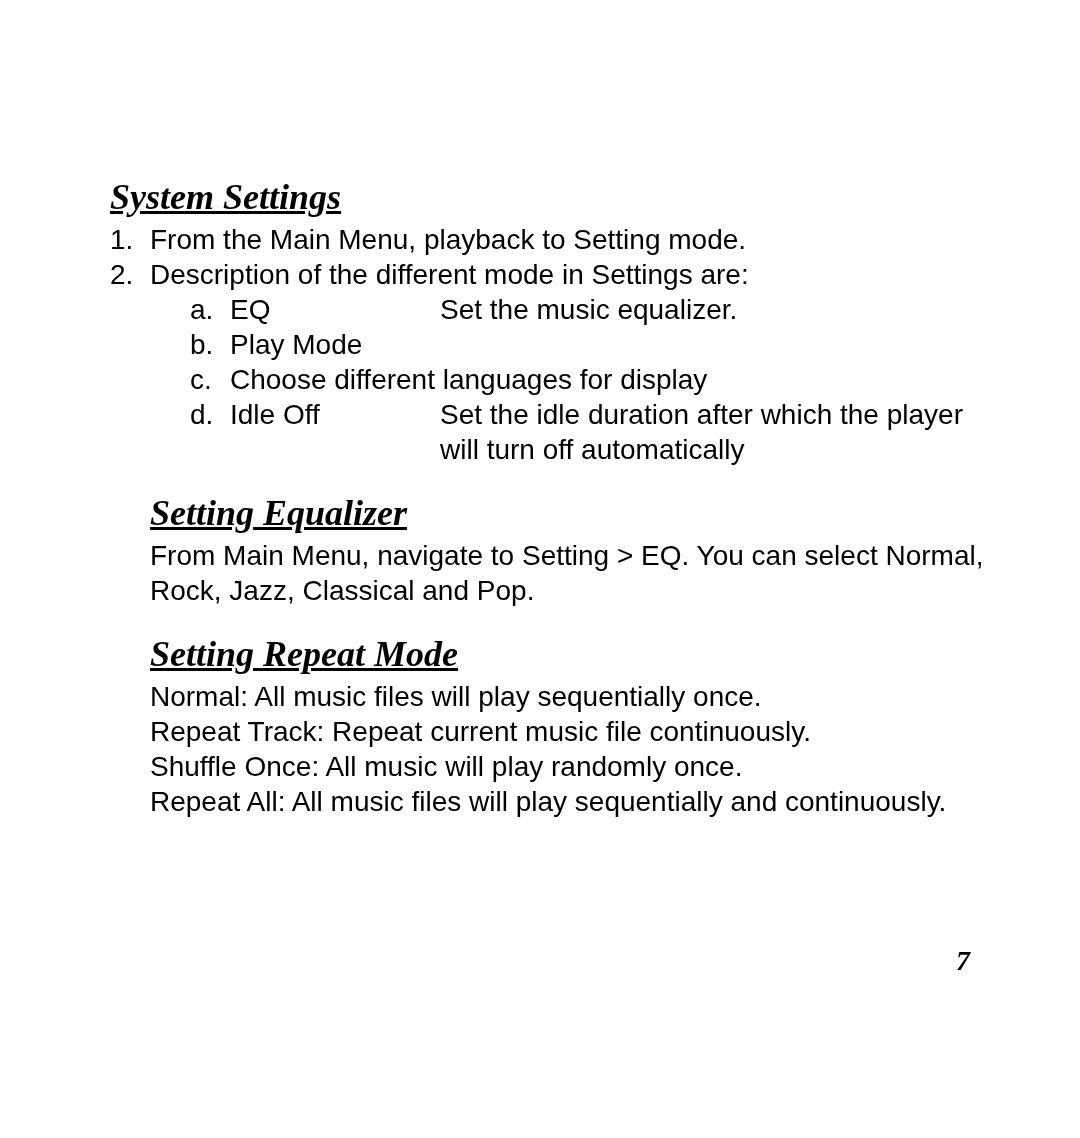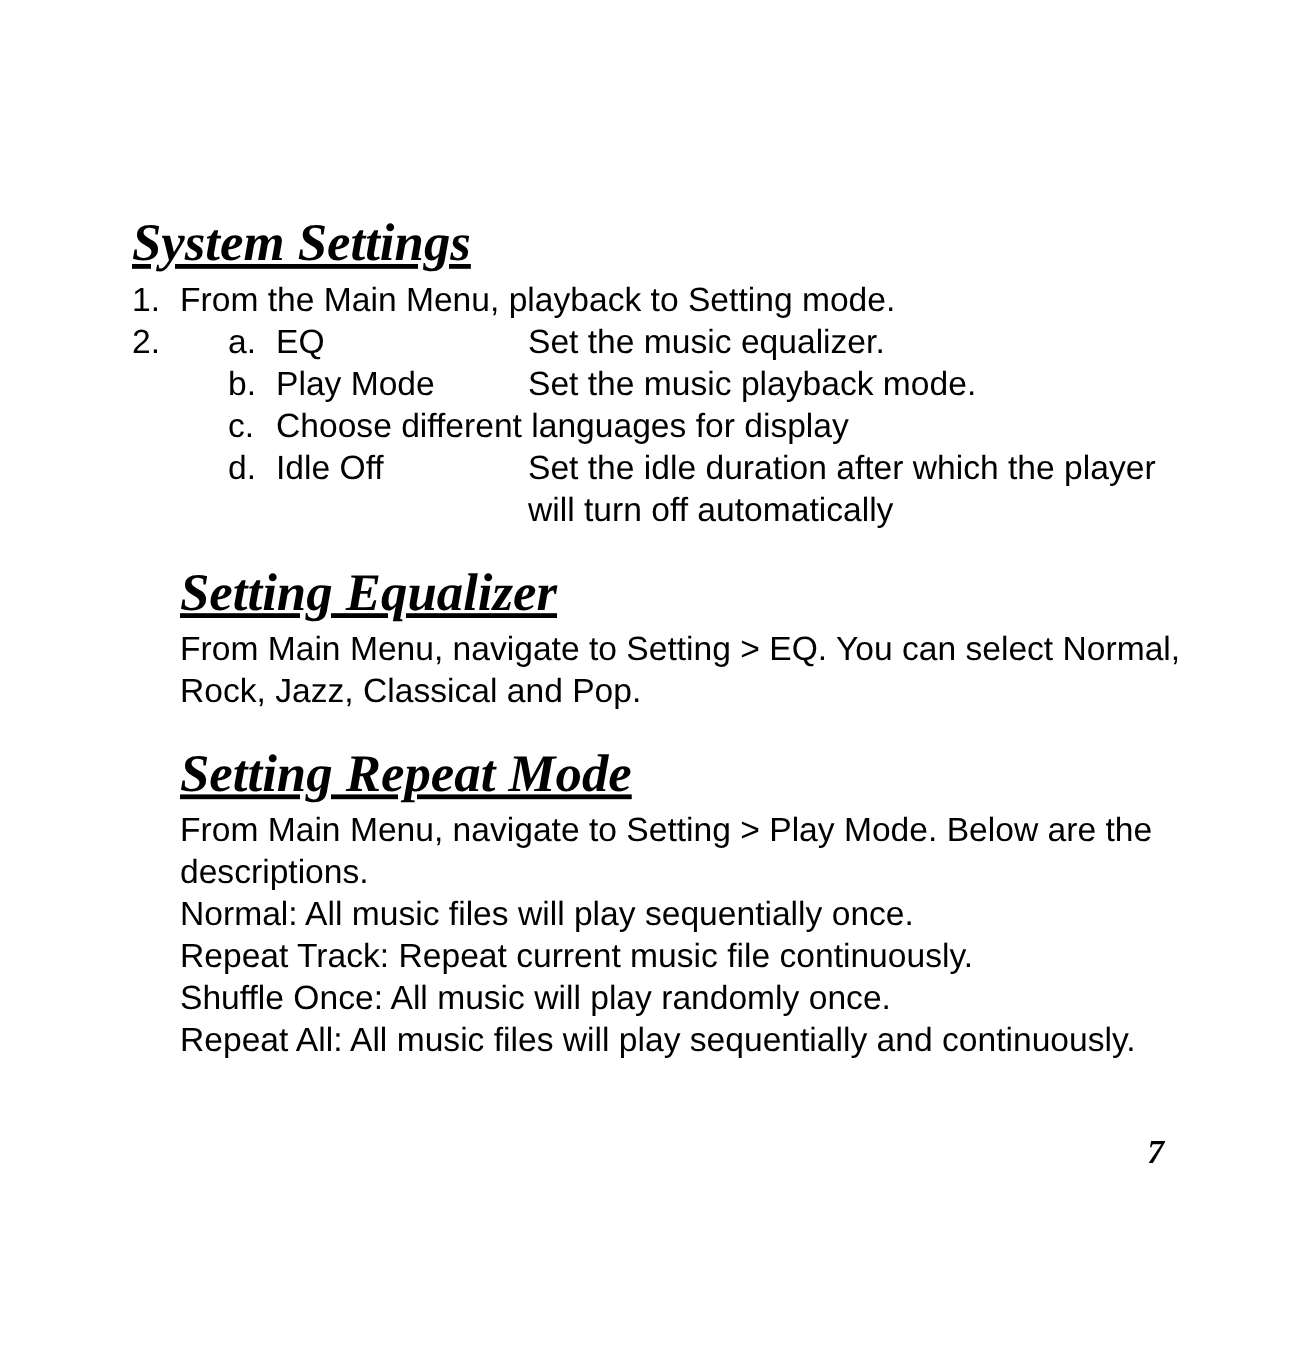--- a/index.html
+++ b/index.html
@@ -11,21 +11,21 @@
       color: #000;
       padding: 175px 90px 80px 110px;
       position: relative;
       font-size: 28px;
       line-height: 1.25;
     }
     .section-heading {
       font-family: 'Lucida Calligraphy', 'Apple Chancery', 'URW Chancery L', cursive;
       font-style: italic;
       font-weight: bold;
-      font-size: 44px;
+      font-size: 36px;
       text-decoration: underline;
       margin-bottom: 2px;
     }
     .section + .section { margin-top: 24px; margin-left: 40px; }
     ol.numbered {
       list-style: none;
       padding-left: 0;
     }
     ol.numbered > li {
       padding-left: 40px;
@@ -64,30 +64,30 @@
 
 <div class="section">
   <div class="section-heading">System Settings</div>
   <ol class="numbered">
     <li>
       <span class="num">1.</span>
       <span>From the Main Menu, playback to </span><span class="bold">Setting</span><span> mode.</span>
     </li>
     <li>
       <span class="num">2.</span>
+      <span>Description of the different mode in Settings are:</span>
       <ul class="sublist">
         <li>
           <span class="letter">a.</span>
           <span class="label">EQ</span>
           <span class="desc">Set the music equalizer.</span>
         </li>
         <li>
           <span class="letter">b.</span>
           <span class="label">Play Mode</span>
-          <span class="desc">Set the music playback mode.</span>
         </li>
         <li>
           <span class="letter">c.</span>
           <span class="desc">Choose different languages for display</span>
         </li>
         <li>
           <span class="letter">d.</span>
           <span class="label">Idle Off</span>
           <span class="desc">Set the idle duration after which the player will turn off automatically</span>
         </li>
@@ -99,23 +99,20 @@
 <div class="section">
   <div class="section-heading">Setting Equalizer</div>
   <p class="body-text">
     <span>From Main Menu, navigate to </span><span class="bold">Setting</span><span> &gt; </span><span class="bold">EQ</span><span>. You can select </span><span class="bold">Normal, Rock, Jazz, Classical</span><span> and </span><span class="bold">Pop</span><span>.</span>
   </p>
 </div>
 
 <div class="section">
   <div class="section-heading">Setting Repeat Mode</div>
   <p class="body-text">
-    <span>From Main Menu, navigate to </span><span class="bold">Setting &gt; Play Mode</span><span>. Below are the descriptions.</span>
-  </p>
-  <p class="body-text">
     <span class="bold">Normal</span><span>: All music files will play sequentially once.</span>
   </p>
   <p class="body-text">
     <span class="bold">Repeat Track</span><span>: Repeat current music file continuously.</span>
   </p>
   <p class="body-text">
     <span class="bold">Shuffle Once</span><span>: All music will play randomly once.</span>
   </p>
   <p class="body-text">
     <span class="bold">Repeat All</span><span>: All music files will play sequentially and continuously.</span>

